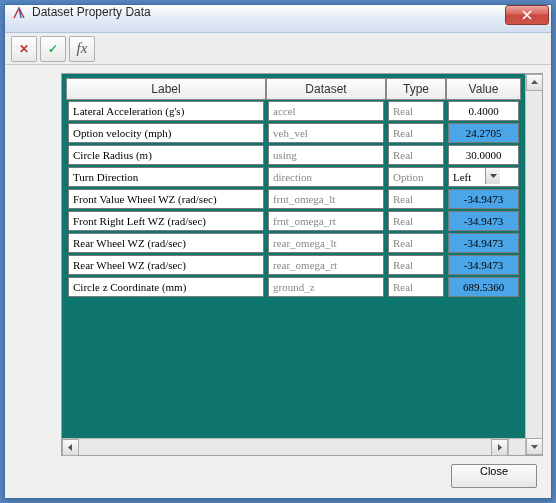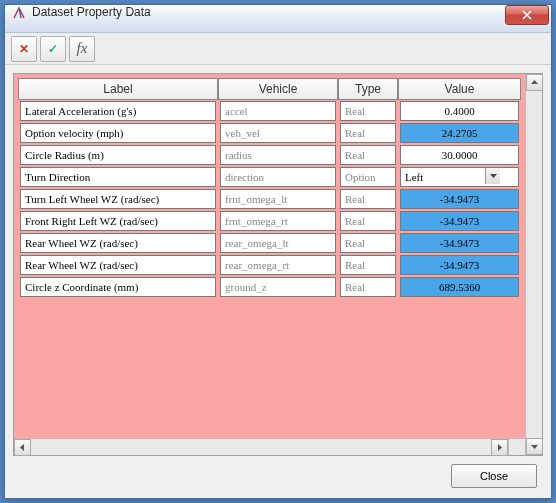--- a/index.html
+++ b/index.html
@@ -70,24 +70,25 @@
     cursor: pointer;
   }
   .content-wrap {
     flex: 1;
     padding: 8px;
     display: flex;
     flex-direction: column;
   }
   .scroll-frame {
     flex: 1;
-    background: #fca5a5;
+    background: #0f766e;
     border: 1px solid #a0a0a0;
     position: relative;
     display: flex;
+    margin-left: 48px;
   }
   .grid-area {
     flex: 1;
     padding: 4px;
     overflow: hidden;
   }
   .grid-table {
     width: 100%;
     border-collapse: separate;
     border-spacing: 0;
@@ -168,21 +169,21 @@
     justify-content: flex-end;
   }
   .close-button {
     width: 86px;
     height: 24px;
     background: linear-gradient(to bottom,#fdfdfd,#e6e6e6);
     border: 1px solid #8a8a8a;
     border-radius: 2px;
     font-size: 11px;
     cursor: pointer;
-    display:flex; align-items:center; justify-content:center;
+    display:flex; align-items:flex-start; justify-content:center;
   }
   .bottom-row { display:flex; }
   .bottom-row .hscroll { flex:1; }
   .bottom-row .corner {
     width:17px; height:17px;
     background:#e9e9e9;
     border-left:1px solid #bbb;
     border-top:1px solid #bbb;
   }
 </style>
@@ -225,21 +226,21 @@
           <table class="grid-table" id="grid-table">
             <colgroup>
               <col style="width:200px">
                 <col style="width:120px">
                 <col style="width:60px">
                 <col>
             </colgroup>
             <thead>
               <tr>
                 <th>Label</th>
-                <th>Vehicle</th>
+                <th>Dataset</th>
                 <th>Type</th>
                 <th>Value</th>
               </tr>
             </thead>
             <tbody id="grid-body">
                 <tr>
                   <td>
                     <div class="cell-box">Lateral Acceleration (g's)</div>
                   </td>
                   <td>
@@ -264,21 +265,21 @@
                   </td>
                   <td>
                     <div class="cell-box value highlight">24.2705</div>
                   </td>
                 </tr>
                 <tr>
                   <td>
                     <div class="cell-box">Circle Radius (m)</div>
                   </td>
                   <td>
-                    <div class="cell-box readonly">radius</div>
+                    <div class="cell-box readonly">using</div>
                   </td>
                   <td>
                     <div class="cell-box readonly">Real</div>
                   </td>
                   <td>
                     <div class="cell-box value">30.0000</div>
                   </td>
                 </tr>
                 <tr>
                   <td>
@@ -296,21 +297,21 @@
                       <span class="dd-arrow">
                         <svg width="7" height="4" viewBox="0 0 7 4">
                           <path d="M0 0 L3.5 4 L7 0 Z" fill="#444"></path>
                         </svg>
                       </span>
                     </div>
                   </td>
                 </tr>
                 <tr>
                   <td>
-                    <div class="cell-box">Turn Left Wheel WZ (rad/sec)</div>
+                    <div class="cell-box">Front Value Wheel WZ (rad/sec)</div>
                   </td>
                   <td>
                     <div class="cell-box readonly">frnt_omega_lt</div>
                   </td>
                   <td>
                     <div class="cell-box readonly">Real</div>
                   </td>
                   <td>
                     <div class="cell-box value highlight">-34.9473</div>
                   </td>

